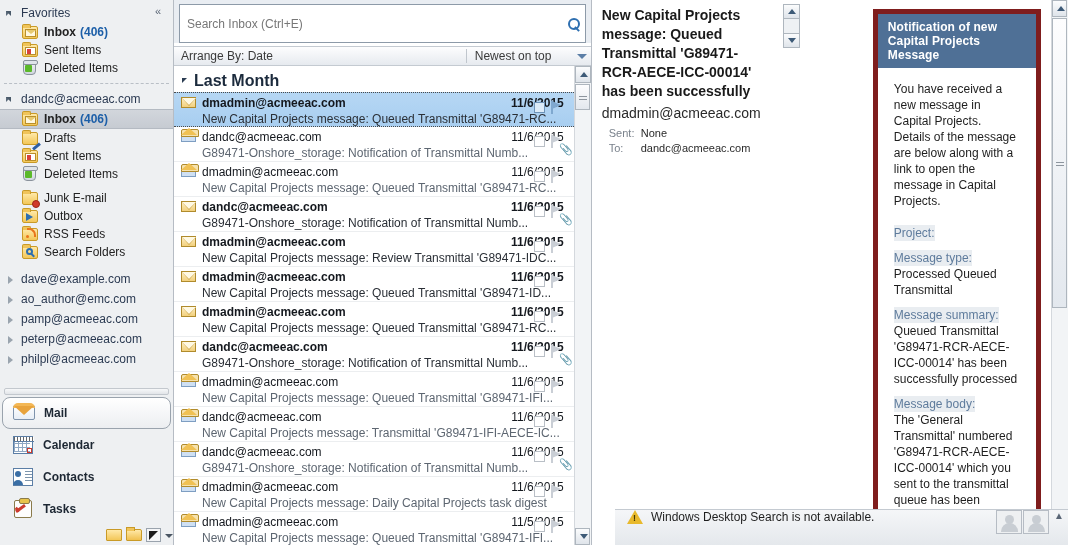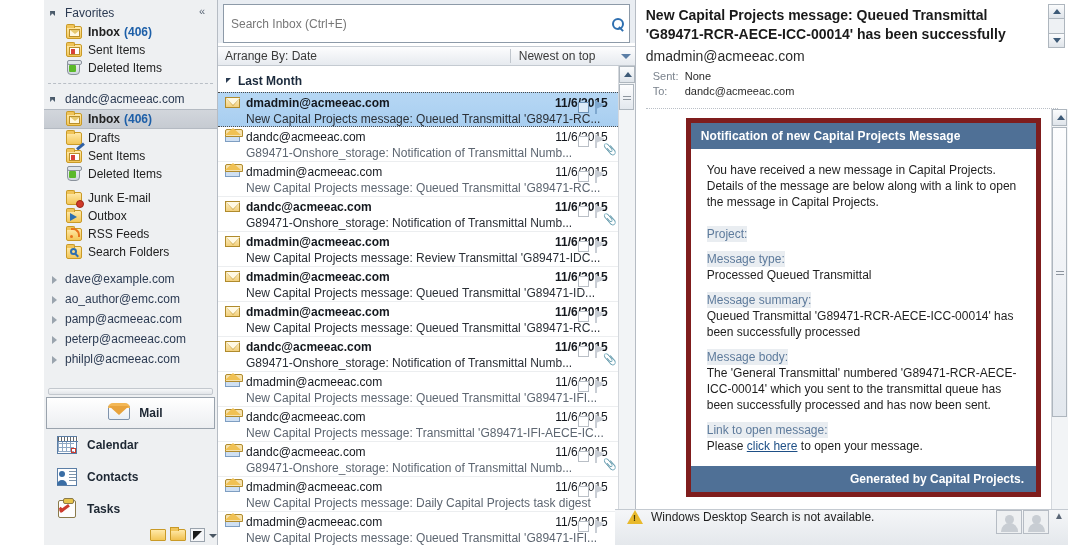--- a/index.html
+++ b/index.html
@@ -5,21 +5,21 @@
   * { box-sizing: border-box; }
   html, body {
     margin: 0; padding: 0;
     width: 1068px; height: 545px;
     overflow: hidden;
     font-family: "Liberation Sans", sans-serif;
     font-size: 12px;
     color: #1c1c1c;
     background: #fff;
   }
-  #app { position: relative; width: 1068px; height: 545px; display: flex; padding-left: 44px; }
+  #app { position: relative; width: 1068px; height: 545px; display: flex; }
 
   
   #navpane {
     width: 190px; height: 545px;
     background: #eef0f2;
     border-right: 1px solid #b6bcc4;
     position: relative;
     display: flex; flex-direction: column;
   }
   .nav-scroll { flex: 0 0 auto; padding-top: 2px; }
@@ -131,23 +131,22 @@
     background: linear-gradient(#f7f8f9,#e2e5e9);
     border: 1px solid #c3c8ce; border-radius: 2px;
   }
   .modbtn {
     display:flex; align-items:center; height: 32px;
     padding-left: 10px; cursor: pointer;
     font-size: 12px; font-weight: bold; color: #1d2733;
   }
   .modbtn.sel {
     background: linear-gradient(#ffffff,#eceef1);
-    border: 1px solid #9aa3ad; border-radius: 0;
+    border: 1px solid #9aa3ad; border-radius: 8px;
     box-shadow: inset 0 1px 0 #fff;
-    justify-content: center;
   }
   .modbtn .mico { width: 22px; height: 20px; margin-right: 9px; position: relative; flex:0 0 auto; }
   .mail-ico { position:absolute;left:0;top:2px;width:22px;height:15px;
     background: linear-gradient(#fefefe,#e8eef6); border:1px solid #7f93ac; border-radius:2px;}
   .mail-ico::after{content:"";position:absolute;left:0;top:0;width:0;height:0;
     border-left:10px solid transparent;border-right:10px solid transparent;border-top:9px solid #e8a33d;}
   .mail-ico::before{content:"";position:absolute;left:-1px;top:-3px;width:22px;height:5px;
     background:#f3b755;border-radius:8px 8px 0 0;}
   .cal-ico{position:absolute;left:1px;top:1px;width:20px;height:18px;background:#fff;border:1px solid #5b7ea6;}
   .cal-ico::before{content:"";position:absolute;left:0;top:0;width:20px;height:4px;background:#fff;
@@ -223,21 +222,21 @@
   .arr-right { width: 108px; padding-left: 8px; }
   .arr-caret { width: 16px; position: relative; }
   .arr-caret::after{content:"";position:absolute;left:2px;top:-2px;width:0;height:0;
     border-left:5px solid transparent;border-right:5px solid transparent;border-top:5px solid #5b7ea6;}
 
   .list-scrollarea { flex: 1 1 auto; position: relative; overflow: hidden; display:flex; }
   .list-rows { flex: 1 1 auto; position: relative; background:#fff; }
 
   .group-header {
     height: 21px; display:flex; align-items:center; padding-left: 8px;
-    font-size: 12px; font-weight: bold; color: #1b2a3c; margin-top: 5px;
+    font-size: 16px; font-weight: bold; color: #1b2a3c; margin-top: 5px;
   }
   .group-header .gtri { width:12px;height:10px;position:relative; }
   .group-header .gtri::before{content:"";position:absolute;left:0;top:2px;width:0;height:0;
     border-top:5px solid #2b3c52;border-right:5px solid transparent;}
 
   .msgrow {
     height: 35px; padding: 2px 0 0 0; position: relative; cursor: default;
     border-bottom: 1px solid #eceef0;
   }
   .msgrow.selected {
@@ -301,21 +300,21 @@
   .sb-thumb {
     position:absolute; left:0; width:15px; background: linear-gradient(#fdfdfe,#e3e8ee);
     border:1px solid #aeb6be;
   }
   .sb-grip { position:absolute; left:3px; top:50%; transform:translateY(-50%); width:8px;height:6px;
     background-image: repeating-linear-gradient(0deg,#8d959e 0 1px,transparent 1px 3px); }
 
   
   #readpane {
     flex: 1 1 auto; height: 545px; background: #fff;
-    display:flex; flex-direction: column; position: relative;
+    display:flex; flex-direction: row; position: relative;
   }
   .rp-head { padding: 6px 30px 4px 10px; position: relative; }
   .rp-subject { font-size: 14px; font-weight: bold; color: #1a1a1a; line-height: 19px; }
   .rp-sender { font-size: 14px; color: #2a2a2a; margin-top: 4px; }
   .rp-meta { margin-top: 5px; font-size: 11px; }
   .rp-meta-row { display:flex; line-height: 15px; margin-left: 7px; }
   .rp-meta-lbl { width: 32px; color:#7a828c; }
   .rp-meta-val { color:#2a2a2a; }
   .rp-divider { border-top: 1px dotted #b9bfc6; margin: 5px 10px 0 10px; }
 

